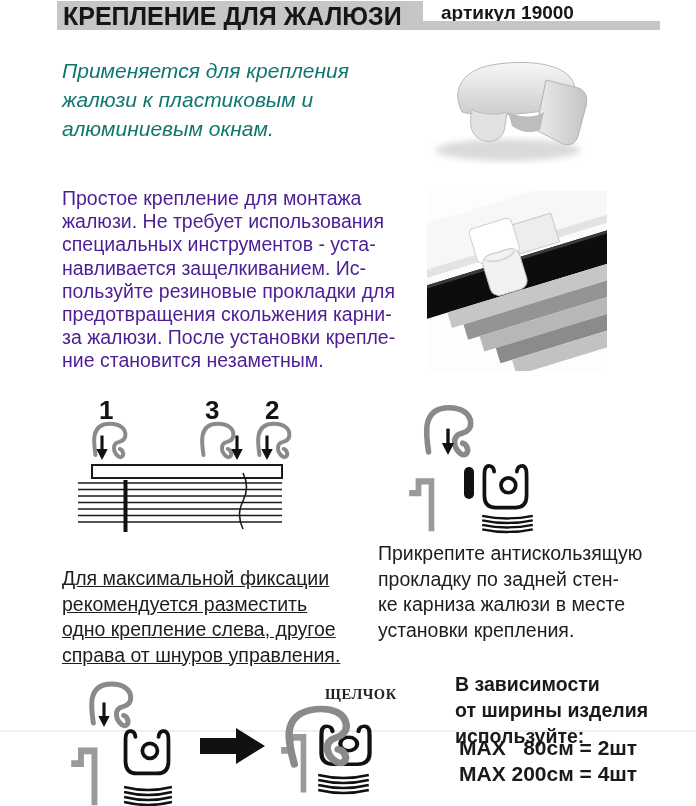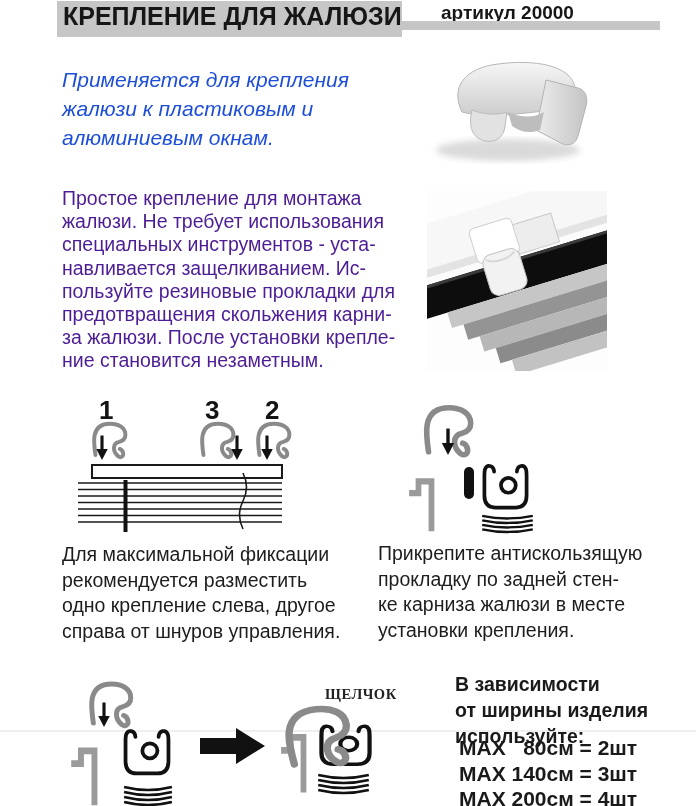--- a/index.html
+++ b/index.html
@@ -1,29 +1,29 @@
 <!DOCTYPE html>
 <html><head>
 <meta charset="utf-8">
 <style>
   html,body{margin:0;padding:0;background:#ffffff;}
   .page{
     position:relative;width:696px;height:806px;background:#ffffff;overflow:hidden;
     font-family:"Liberation Sans", sans-serif;color:#1c1c1c;
   }
   
-  .title-bar{position:absolute;left:57px;top:1px;width:345px;height:36px;background:#c6c6c6;}
+  .title-bar{position:absolute;left:57px;top:1px;width:345px;height:29px;background:#c6c6c6;padding-left:21px;}
   .title-text{position:absolute;left:6px;top:1px;font-size:25px;font-weight:bold;letter-spacing:0px;white-space:nowrap;color:#161616;}
   .article-text{position:absolute;left:441px;top:2px;font-size:19px;font-weight:bold;color:#161616;white-space:nowrap;}
   .article-strip{position:absolute;left:402px;top:21px;width:258px;height:9px;background:#c6c6c6;}
   
-  .intro{position:absolute;left:62px;top:65px;width:360px;font-size:21px;font-style:italic;line-height:29px;white-space:pre-line;color:#1d4ed8;}
+  .intro{position:absolute;left:62px;top:56px;width:360px;font-size:21px;font-style:italic;line-height:29px;white-space:pre-line;color:#0f766e;}
   .descr{position:absolute;left:62px;top:187px;width:360px;font-size:19.5px;line-height:23.2px;white-space:pre-line;color:#4c1d95;}
   .caption{font-size:19.5px;line-height:25.5px;white-space:pre-line;color:#1d1d1d;position:absolute;}
-  .caption-left{left:62px;top:542px;width:320px;}
+  .caption-left{left:62px;top:566px;width:320px;text-decoration:underline;}
   .caption-right{left:378px;top:541px;width:310px;}
   .usage-heading{position:absolute;left:455px;top:655px;font-size:19.5px;font-weight:bold;line-height:26px;white-space:pre-line;color:#1a1a1a;margin-top:16px;}
   .usage-rows{position:absolute;left:459px;top:735px;font-size:21px;font-weight:bold;line-height:25.5px;color:#1a1a1a;}
   .usage-rows .max-row{white-space:pre;}
   
   .placement{position:absolute;left:55px;top:393px;width:310px;height:150px;}
   .step-num{position:absolute;top:2px;font-size:26px;font-weight:bold;color:#141414;}
   .num-1{left:44px;} .num-3{left:150px;} .num-2{left:210px;}
   .pad-diag{position:absolute;left:398px;top:392px;width:150px;height:150px;}
   .bottom-group{position:absolute;left:50px;top:655px;width:385px;height:151px;font-weight:bold;}
@@ -66,21 +66,21 @@
       </linearGradient>
       <filter id="soft">
           <feGaussianBlur stdDeviation="3"></feGaussianBlur>
         </filter>
     </defs>
   </svg>
 
   <div class="title-bar">
     <div class="title-text">КРЕПЛЕНИЕ ДЛЯ ЖАЛЮЗИ</div>
   </div>
-  <div class="article-text">артикул 20000</div>
+  <div class="article-text">артикул 19000</div>
   <div class="article-strip"></div>
 
   <div class="intro">Применяется для крепления
 жалюзи к пластиковым и
 алюминиевым окнам.</div>
 
   <svg class="photo-product" width="215" height="118" viewBox="0 0 215 118">
     <ellipse cx="80" cy="100" rx="72" ry="11" fill="#dadada" filter="url(#soft)"></ellipse>
     <path d="M34,62 C22,38 36,18 70,14 C108,9 140,16 146,34 C151,48 142,58 126,60 L98,63 C72,66 48,66 34,62 Z" fill="url(#g1)" stroke="#b8b8b8" stroke-width="1"></path>
     <path d="M118,30 L150,38 C158,40 160,48 158,56 L150,86 C148,94 140,97 133,93 L108,80 Z" fill="url(#g2)" stroke="#b3b3b3" stroke-width="1"></path>
@@ -193,17 +193,16 @@
         <use href="#wavy-shape" transform="translate(266,118) scale(0.55,0.5)" stroke="#111" stroke-width="5"></use>
       </g>
     </svg>
   </div>
 
   <div class="usage-heading">В зависимости
 от ширины изделия
 используйте:</div>
   <div class="usage-rows">
     <div class="max-row">MAX   80см = 2шт</div>
-    <div class="max-row">MAX 140см = 3шт</div>
     <div class="max-row">MAX 200см = 4шт</div>
   </div>
 
 </div>
 
 </body></html>

